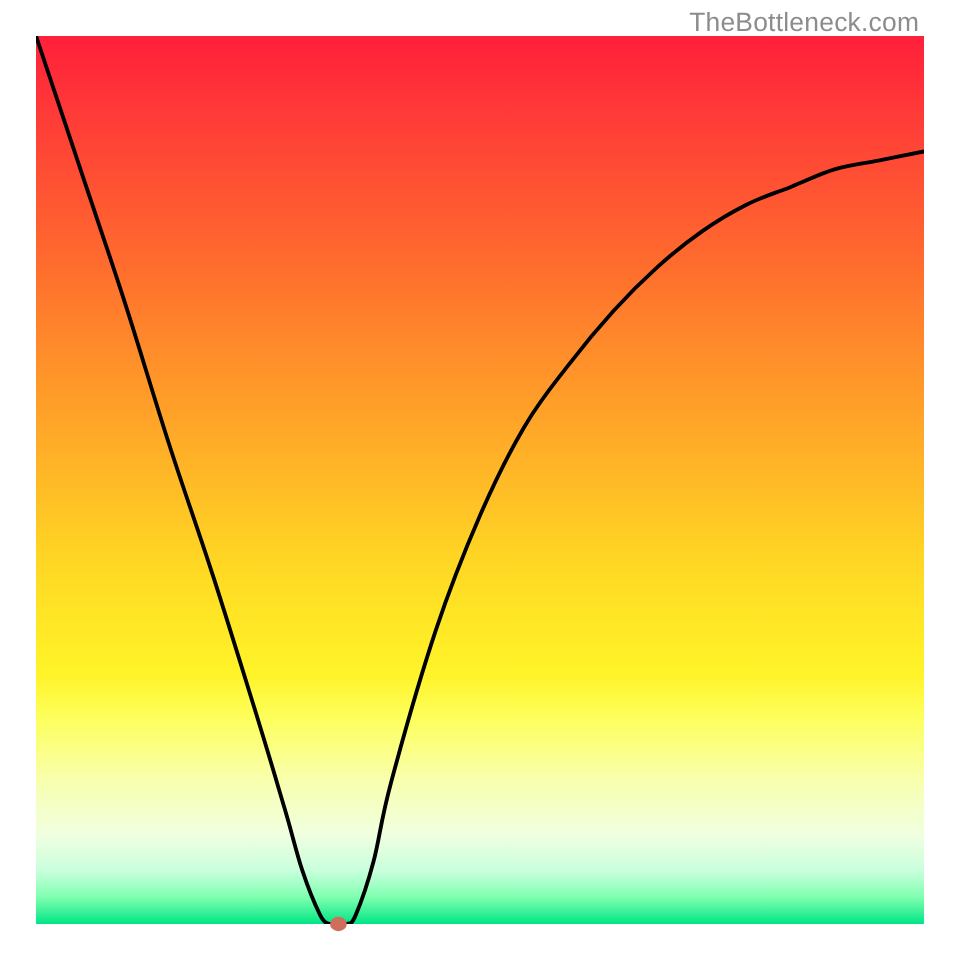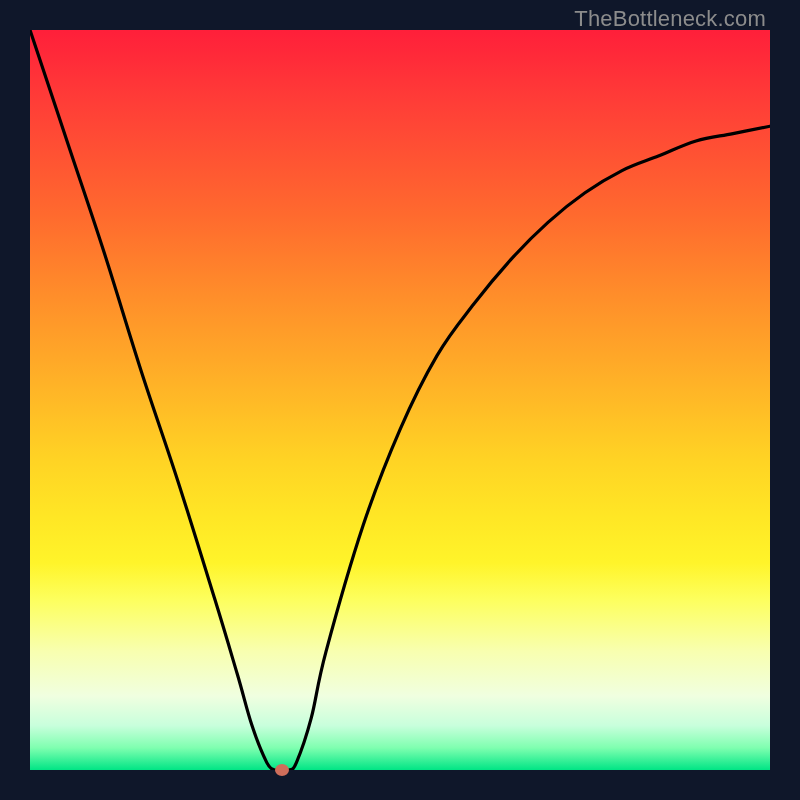--- a/index.html
+++ b/index.html
@@ -8,21 +8,21 @@
     width: 800px;
     height: 800px;
     overflow: hidden;
     background: #000;
     font-family: Arial, Helvetica, sans-serif;
   }
   .frame {
     position: relative;
     width: 800px;
     height: 800px;
-    background: #0f172a;
+    background: #ffffff;
   }
   .plot-area {
     position: absolute;
     left: 30px;
     top: 30px;
     width: 740px;
     height: 740px;
     
     background: linear-gradient(
       to bottom,

